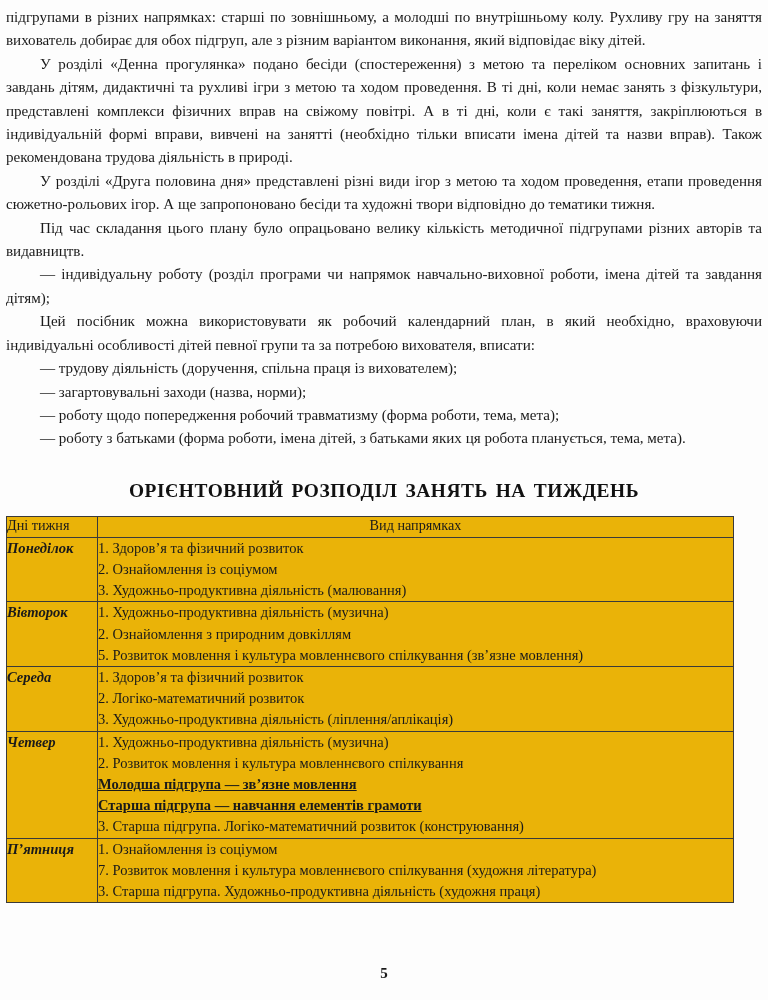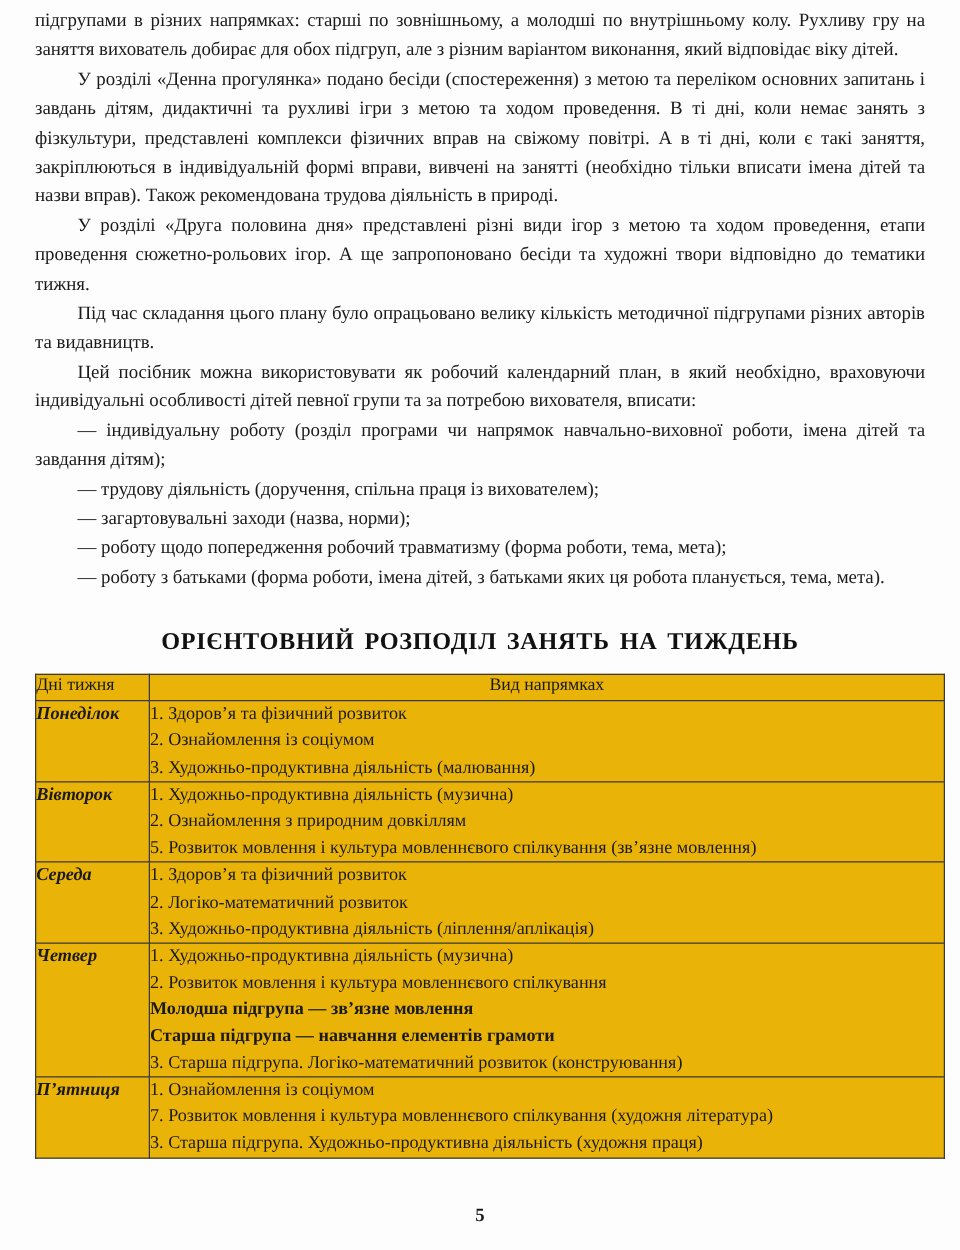--- a/index.html
+++ b/index.html
@@ -14,21 +14,21 @@
     overflow: hidden;
     font-family: "Liberation Serif", "DejaVu Serif", serif;
     color: #1a1a1a;
     -webkit-font-smoothing: antialiased;
   }
   .page {
     position: relative;
     width: 768px;
     height: 1000px;
     box-sizing: border-box;
-    padding: 0 28px;
+    padding: 0 6px;
     background: #fdfdfd;
   }
 
   
   .body-copy {
     padding-top: 6px;
   }
   .para {
     margin: 0;
     font-size: 15.1px;
@@ -99,20 +99,21 @@
     padding: 7px 6px 8px 10px;
     font-size: 14.5px;
     line-height: 21.2px;
   }
   td.activity-cell .line {
     display: block;
     white-space: nowrap;
   }
   td.activity-cell .line.bold {
     font-weight: bold;
+    text-decoration: underline;
   }
 
   
   .page-number {
     position: absolute;
     left: 0;
     right: 0;
     bottom: 18px;
     text-align: center;
     font-size: 15px;
@@ -122,22 +123,22 @@
 </head>
 <body>
 
 <div class="page">
 
   <div class="body-copy">
       <p class="para">підгрупами в різних напрямках: старші по зовнішньому, а молодші по внутрішньому колу. Рухливу гру на заняття вихователь добирає для обох підгруп, але з різним варіантом виконання, який відповідає віку дітей.</p>
       <p class="para indent">У розділі «Денна прогулянка» подано бесіди (спостереження) з метою та переліком основних запитань і завдань дітям, дидактичні та рухливі ігри з метою та ходом проведення. В ті дні, коли немає занять з фізкультури, представлені комплекси фізичних вправ на свіжому повітрі. А в ті дні, коли є такі заняття, закріплюються в індивідуальній формі вправи, вивчені на занятті (необхідно тільки вписати імена дітей та назви вправ). Також рекомендована трудова діяльність в природі.</p>
       <p class="para indent">У розділі «Друга половина дня» представлені різні види ігор з метою та ходом проведення, етапи проведення сюжетно-рольових ігор. А ще запропоновано бесіди та художні твори відповідно до тематики тижня.</p>
       <p class="para indent">Під час складання цього плану було опрацьовано велику кількість методичної підгрупами різних авторів та видавництв.</p>
+      <p class="para indent">— індивідуальну роботу (розділ програми чи напрямок навчально-виховної роботи, імена дітей та завдання дітям);</p>
       <p class="para indent">Цей посібник можна використовувати як робочий календарний план, в який необхідно, враховуючи індивідуальні особливості дітей певної групи та за потребою вихователя, вписати:</p>
-      <p class="para indent">— індивідуальну роботу (розділ програми чи напрямок навчально-виховної роботи, імена дітей та завдання дітям);</p>
       <p class="para indent">— трудову діяльність (доручення, спільна праця із вихователем);</p>
       <p class="para indent">— загартовувальні заходи (назва, норми);</p>
       <p class="para indent">— роботу щодо попередження робочий травматизму (форма роботи, тема, мета);</p>
       <p class="para indent">— роботу з батьками (форма роботи, імена дітей, з батьками яких ця робота планується, тема, мета).</p>
     </div>
 
   <h2 class="section-heading">ОРІЄНТОВНИЙ РОЗПОДІЛ ЗАНЯТЬ НА ТИЖДЕНЬ</h2>
 
   <div class="schedule-wrap">
     <table class="schedule">

